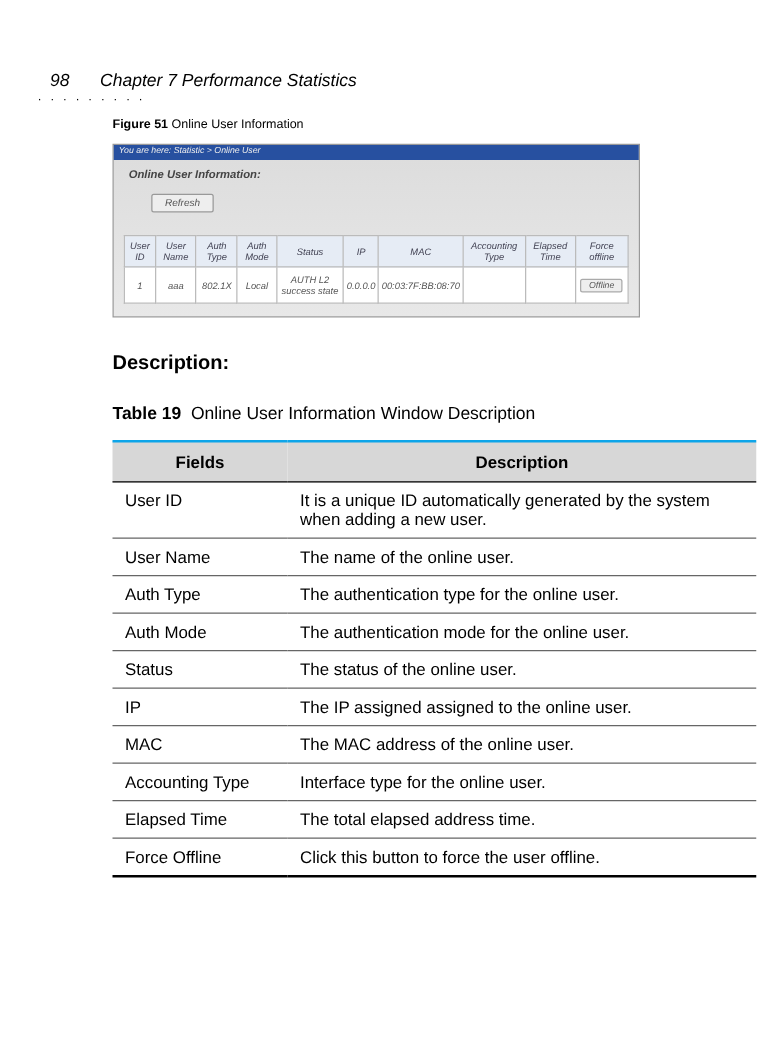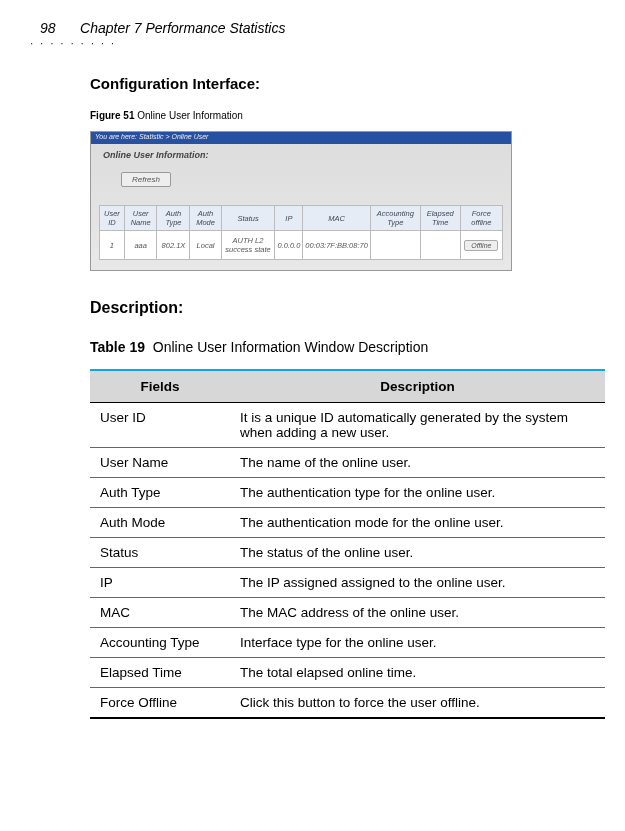--- a/index.html
+++ b/index.html
@@ -6,20 +6,21 @@
     margin: 0;
     padding: 0;
     font-family: Arial, Helvetica, sans-serif;
     background: #fff;
     color: #000;
     width: 625px;
   }
   .page {
     padding: 20px 20px 40px 40px;
     position: relative;
+    margin-top: 36px;
   }
   .header-line {
     position: relative;
     height: 30px;
   }
   .page-number {
     font-style: italic;
     font-size: 14px;
     display: inline-block;
     vertical-align: top;
@@ -155,21 +156,20 @@
 <body>
 
 <div class="page">
   <div class="header-line">
     <span class="page-number">98</span>
     <span class="chapter">Chapter 7 Performance Statistics</span>
     <div class="dots">· · · · · · · · ·</div>
   </div>
 
   <div class="content">
-    <h3 class="section">Configuration Interface:</h3>
 
     <p class="fig-title">
       <b>Figure 51</b>
       <span>Online User Information</span>
     </p>
 
     <div class="shot">
       <div class="shot-top">You are here: Statistic &gt; Online User</div>
       <div class="shot-label">Online User Information:</div>
       <span class="refresh-btn">Refresh</span>
@@ -247,21 +247,21 @@
         <tr>
             <td class="f">MAC</td>
             <td>The MAC address of the online user.</td>
           </tr>
         <tr>
             <td class="f">Accounting Type</td>
             <td>Interface type for the online user.</td>
           </tr>
         <tr>
             <td class="f">Elapsed Time</td>
-            <td>The total elapsed online time.</td>
+            <td>The total elapsed address time.</td>
           </tr>
         <tr>
             <td class="f">Force Offline</td>
             <td>Click this button to force the user offline.</td>
           </tr>
       </tbody>
     </table>
 
   </div>
 </div>

